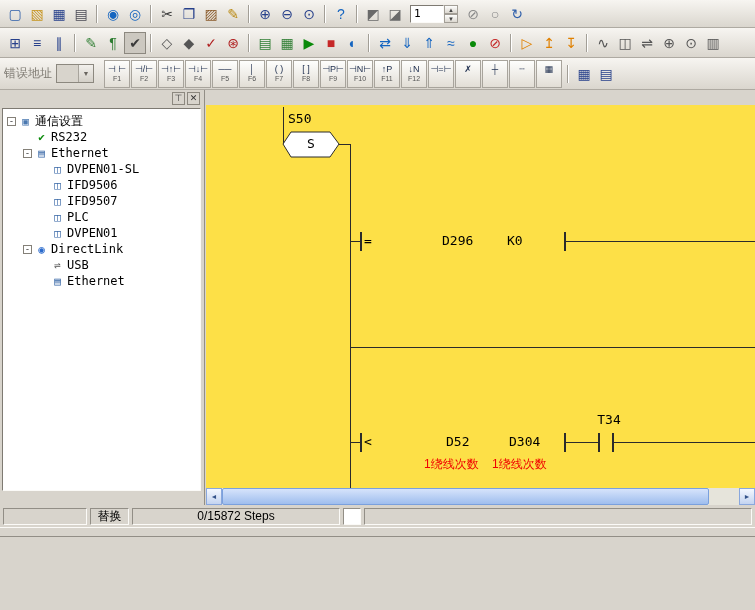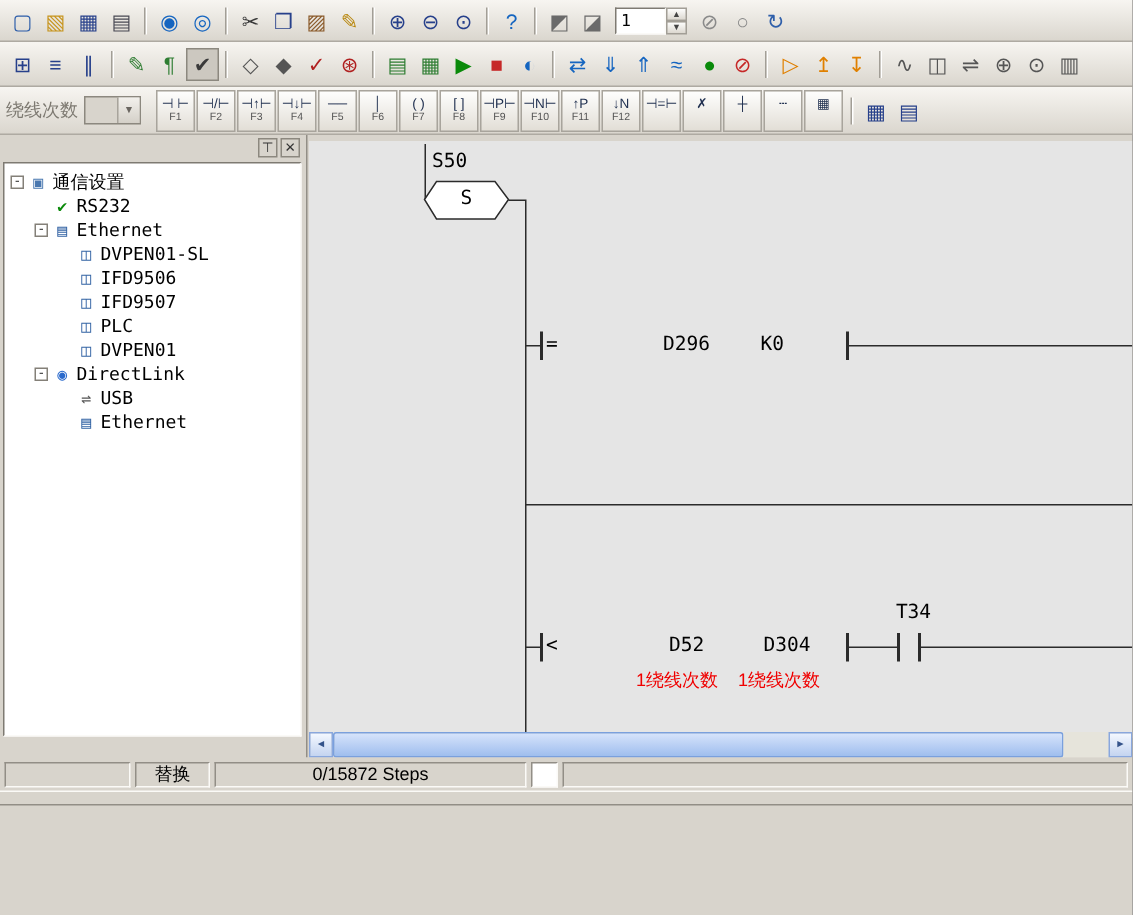--- a/index.html
+++ b/index.html
@@ -60,21 +60,21 @@
     overflow: hidden; font-family: "DejaVu Sans Mono", monospace; font-size: 12px; padding-top: 4px;
   }
   .tree-item { height: 16px; display: flex; align-items: center; gap: 3px; white-space: nowrap; cursor: default; }
   .expander {
     width: 9px; height: 9px; flex: none; border: 1px solid #848078; background: #fff;
     font-size: 9px; line-height: 6px; text-align: center; color:#333;
   }
   .tree-icon { width: 13px; flex: none; text-align: center; font-size: 11px; }
   .tree-label { color: #000; }
   
-  .editor { position: absolute; left: 206px; top: 4px; width: 549px; height: 398px; background: #e5e5e5; overflow: hidden; }
+  .editor { position: absolute; left: 206px; top: 15px; width: 549px; height: 398px; background: #fde047; overflow: hidden; }
   .hl { position: absolute; height: 1px; background: #2b2b2b; }
   .vl { position: absolute; width: 1px; background: #2b2b2b; }
   .cbar { position: absolute; width: 2px; height: 19px; background: #2b2b2b; }
   .dev { position: absolute; font-family: "DejaVu Sans Mono", monospace; font-size: 13px; line-height: 16px; }
   .t34 { width: 38px; text-align: center; }
   .cmt { position: absolute; color: #f00000; font-size: 12px; line-height: 15px; }
   .s50-label { position: absolute; font-family: "DejaVu Sans Mono", monospace; font-size: 13px; }
   .s-contact { position: absolute; width: 58px; height: 27px; }
   .s-sym { position: absolute; left: 0; top: 5px; width: 58px; text-align: center; font-family: "DejaVu Sans Mono", monospace; font-size: 13px; }
   
@@ -275,21 +275,21 @@
         <div class="tbtn">
           <span style="color: rgb(85, 85, 85);">⊙</span>
         </div>
         <div class="tbtn">
           <span style="color: rgb(85, 85, 85);">▥</span>
         </div>
       </div>
   </div>
 
   <div class="toolbar" id="tb3">
-    <span class="device-label">绕线次数</span>
+    <span class="device-label">错误地址</span>
     <div class="combo">
       <span class="combo-value"></span>
       <span class="combo-arrow">▼</span>
     </div>
     <div style="display:flex;align-items:center;">
 
     <div class="fbtn">
           <span class="fsym">⊣ ⊢</span>
           <span class="fkey">F1</span>
         </div>
@@ -480,21 +480,21 @@
     <div class="hscroll">
       <div class="sc-btn">◄</div>
       <div class="sc-thumb"></div>
       <div class="sc-track"></div>
       <div class="sc-btn">►</div>
     </div>
   </div>
 
   <div class="statusbar">
     <div class="scell" style="width:84px"></div>
-    <div class="scell center" style="width:50px">替换</div>
+    <div class="scell center" style="width:39px">替换</div>
     <div class="scell center" style="width:208px">0/15872 Steps</div>
     <div class="scell" style="width:18px;background:#ffffff"></div>
     <div class="scell" style="flex:1"></div>
   </div>
 
   <div class="splitbar"></div>
 
 
 </div>
 

